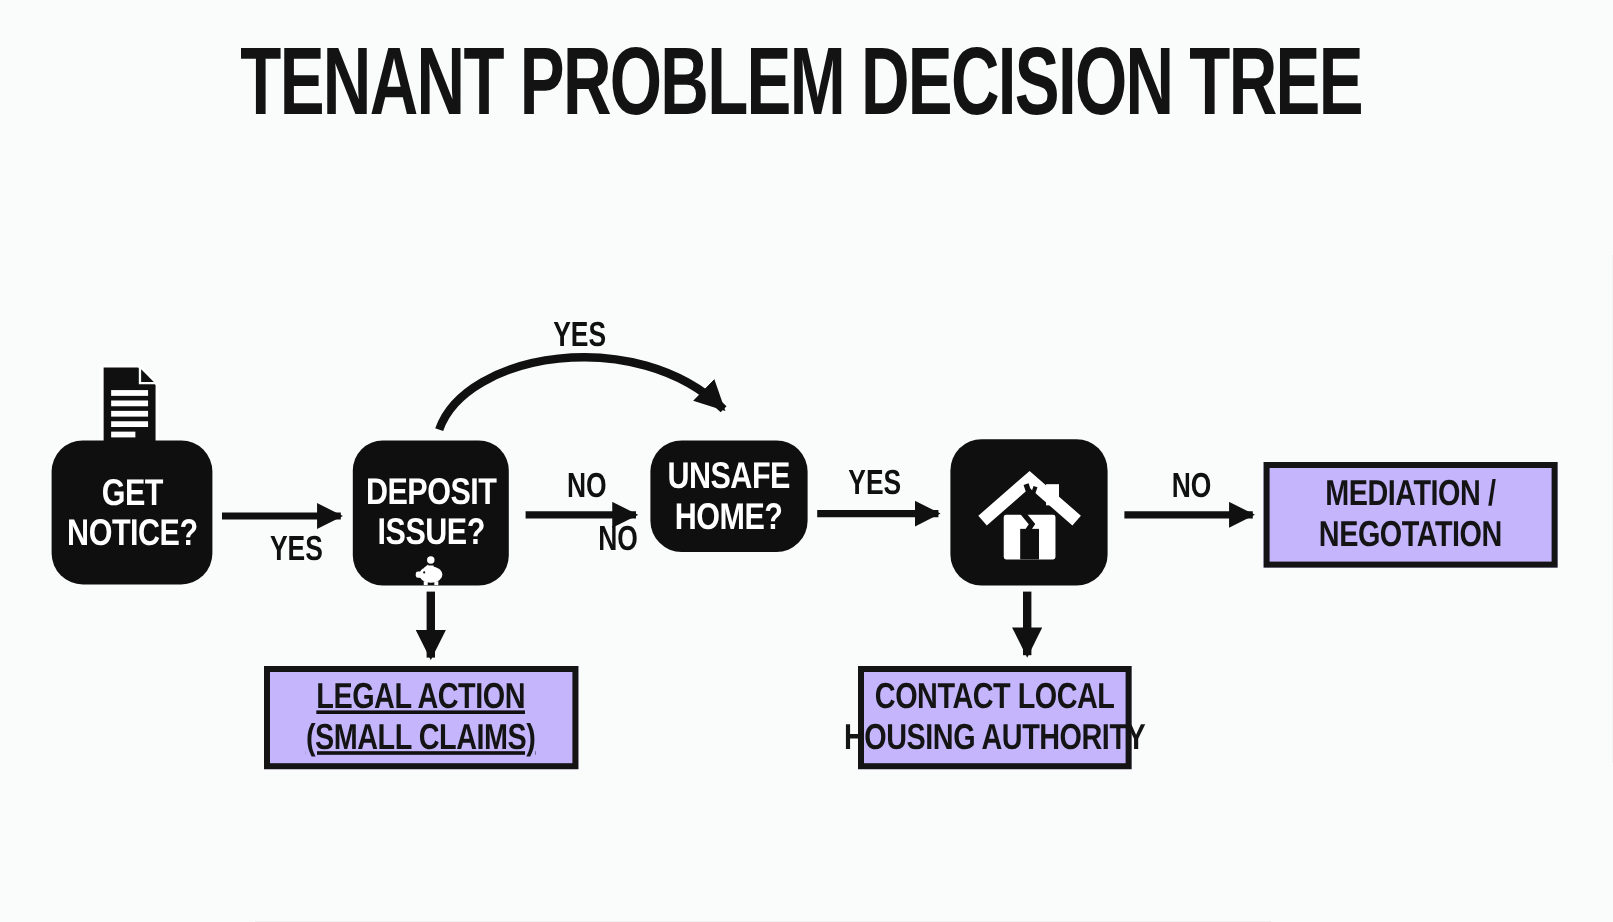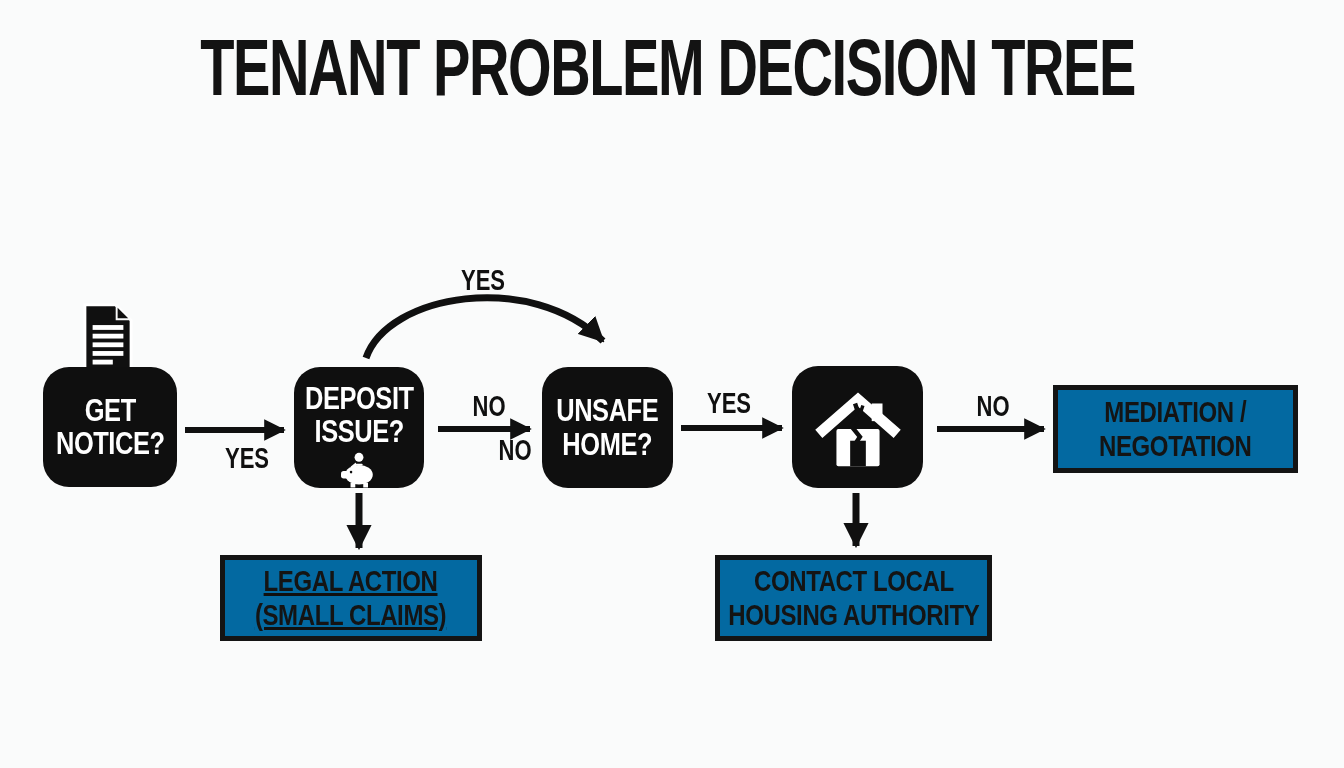--- a/index.html
+++ b/index.html
@@ -18,24 +18,24 @@
   
   .node{
     position:absolute;background:#0f0f0f;border-radius:26px;color:#ffffff;
     display:flex;flex-direction:column;align-items:center;justify-content:center;
   }
   .node.icon-only{justify-content:center;}
   .nlabel{
     text-align:center;font-weight:bold;font-size:31px;line-height:1.08;
     letter-spacing:-0.5px;transform:scaleX(0.82);transform-origin:center;white-space:nowrap;
   }
-  .node-deposit{justify-content:flex-start;padding-top:15px;box-sizing:border-box;}
+  .node-deposit{justify-content:flex-start;padding-top:26px;box-sizing:border-box;border-radius:25px;}
   
   .outcome{
-    position:absolute;background:#0369a1;border:5px solid #141414;box-sizing:border-box;
+    position:absolute;background:#c4b5fd;border:5px solid #141414;box-sizing:border-box;
     display:flex;align-items:center;justify-content:center;
   }
   .olabel{
     text-align:center;font-weight:bold;font-size:30px;line-height:1.12;color:#141414;
     letter-spacing:-0.5px;transform:scaleX(0.80);transform-origin:center;white-space:nowrap;
   }
   
   .elabel{
     position:absolute;font-weight:bold;font-size:29px;color:#101010;line-height:1;
     transform:translate(-50%,-50%) scaleX(0.76);transform-origin:center;white-space:nowrap;
@@ -97,21 +97,21 @@
       <rect x="15.5" y="11.2" width="8" height="1.8" rx="0.9" fill="#ffffff"></rect>
       <ellipse cx="20" cy="21.5" rx="13" ry="9.3" fill="#ffffff"></ellipse>
       <path d="M12 14 L17 10 L18 16 Z" fill="#ffffff"></path>
       <rect x="3" y="18" width="7" height="7" rx="2.5" fill="#ffffff"></rect>
       <rect x="12" y="29" width="4.5" height="4.5" fill="#ffffff"></rect>
       <rect x="24" y="29" width="4.5" height="4.5" fill="#ffffff"></rect>
       <circle cx="12.5" cy="19" r="1.2" fill="#0f0f0f"></circle>
     </svg>
   </div>
 
-  <div class="node" style="left:542px;top:367px;width:131px;height:121px;">
+  <div class="node" style="left:542px;top:367px;width:131px;height:93px;">
     <div class="nlabel">
       <div>UNSAFE</div>
       <div>HOME?</div>
     </div>
   </div>
 
   <div class="node icon-only" style="left:792px;top:366px;width:131px;height:122px;">
     <svg class="house-icon" viewBox="0 0 100 100">
       <rect x="64" y="26" width="11" height="18" fill="#ffffff"></rect>
       <rect x="28" y="52" width="44" height="38" rx="2" fill="#ffffff"></rect>
@@ -122,21 +122,21 @@
     </svg>
   </div>
 
   <div class="outcome" style="left:220px;top:555px;width:262px;height:86px;text-decoration:underline;">
     <div class="olabel">
       <div>LEGAL ACTION</div>
       <div>(SMALL CLAIMS)</div>
     </div>
   </div>
 
-  <div class="outcome" style="left:715px;top:555px;width:277px;height:86px;">
+  <div class="outcome" style="left:715px;top:555px;width:228px;height:86px;">
     <div class="olabel">
       <div>CONTACT LOCAL</div>
       <div>HOUSING AUTHORITY</div>
     </div>
   </div>
 
   <div class="outcome" style="left:1053px;top:385px;width:245px;height:88px;">
     <div class="olabel">
       <div>MEDIATION /</div>
       <div>NEGOTATION</div>

